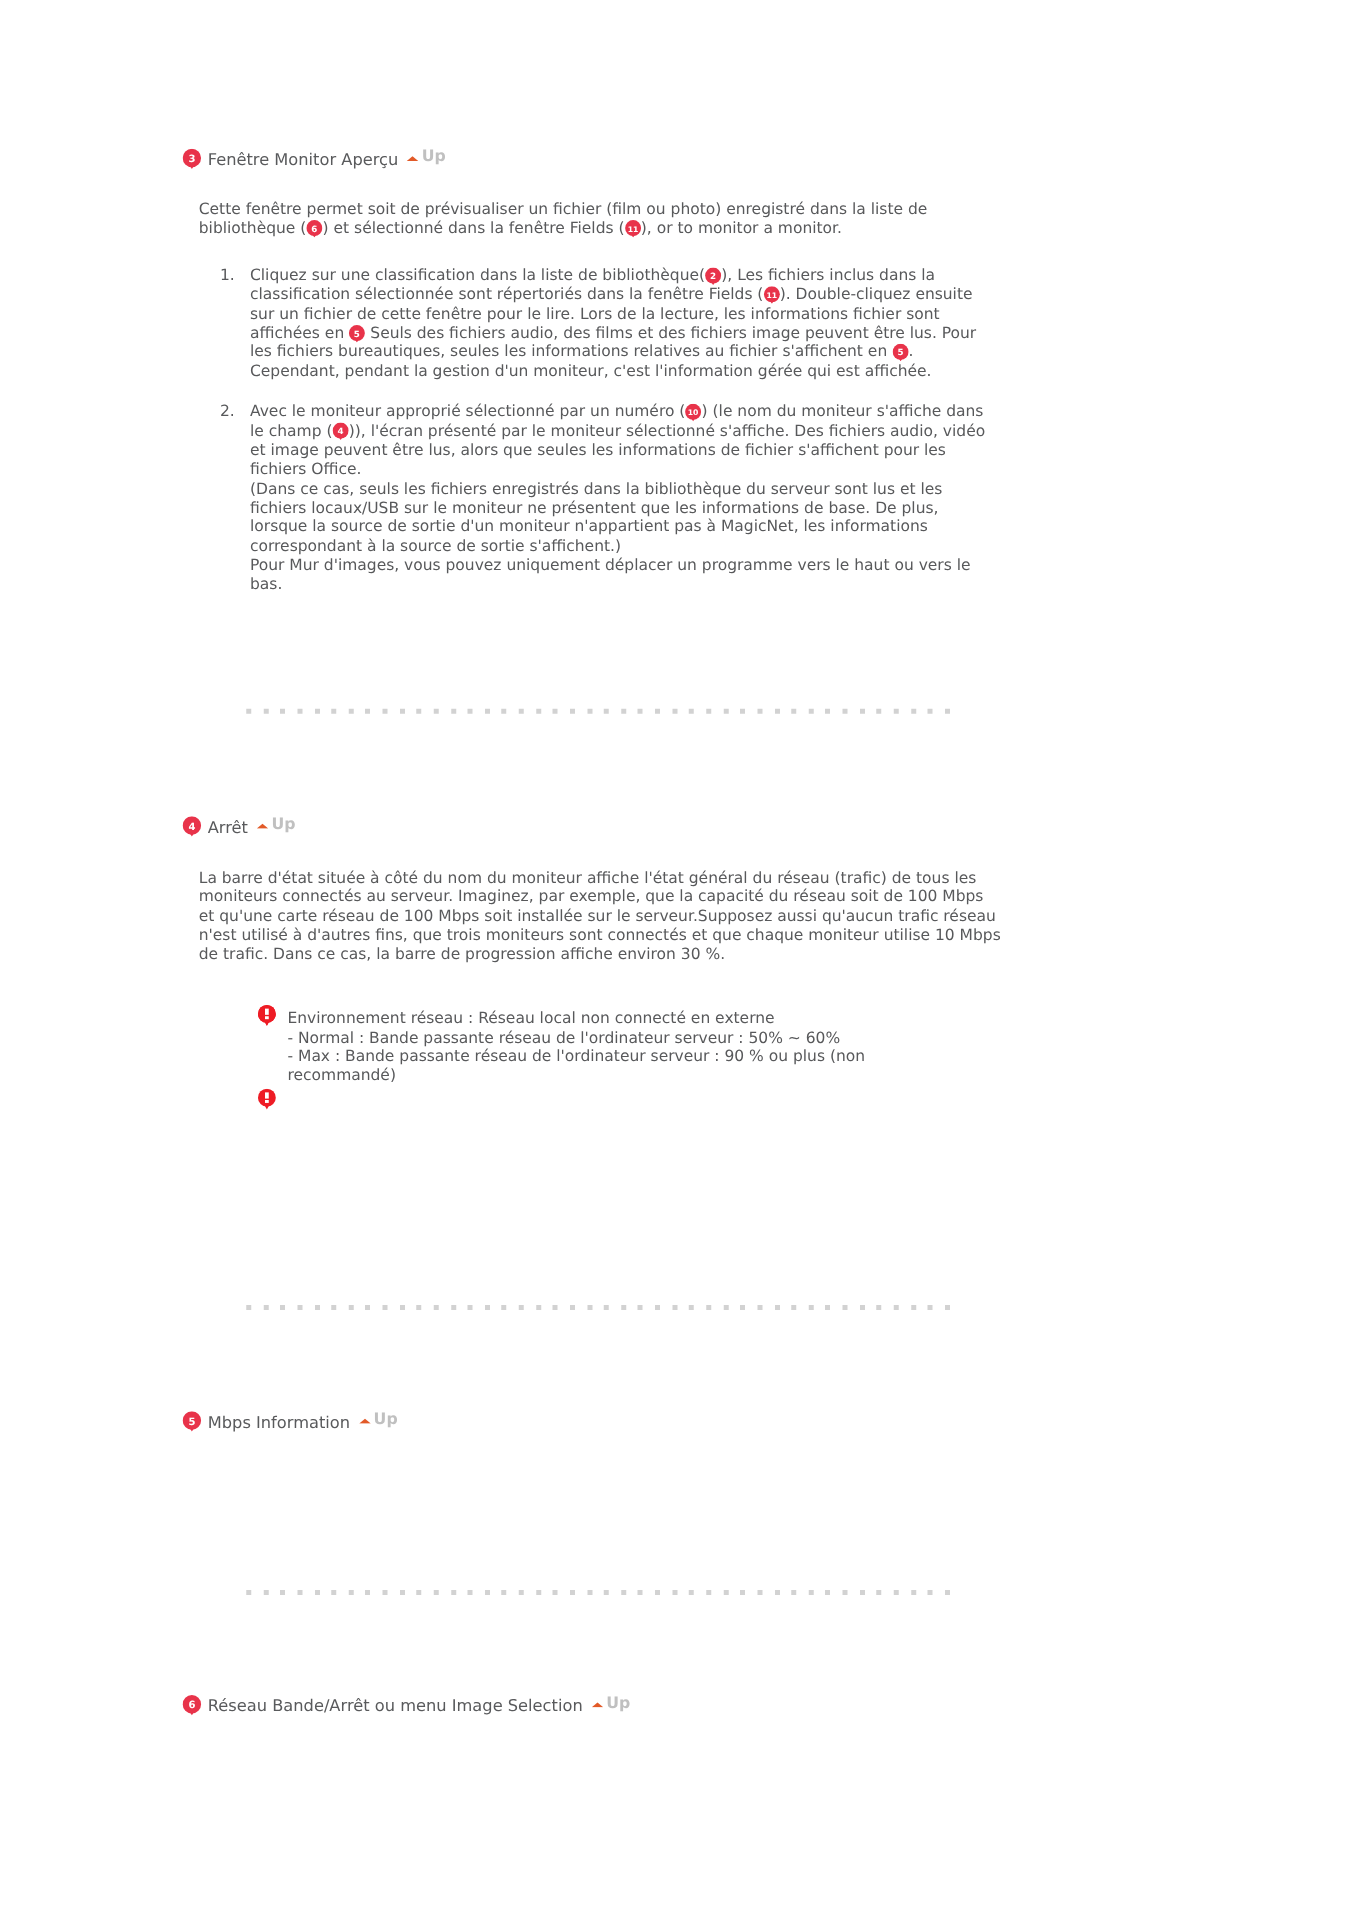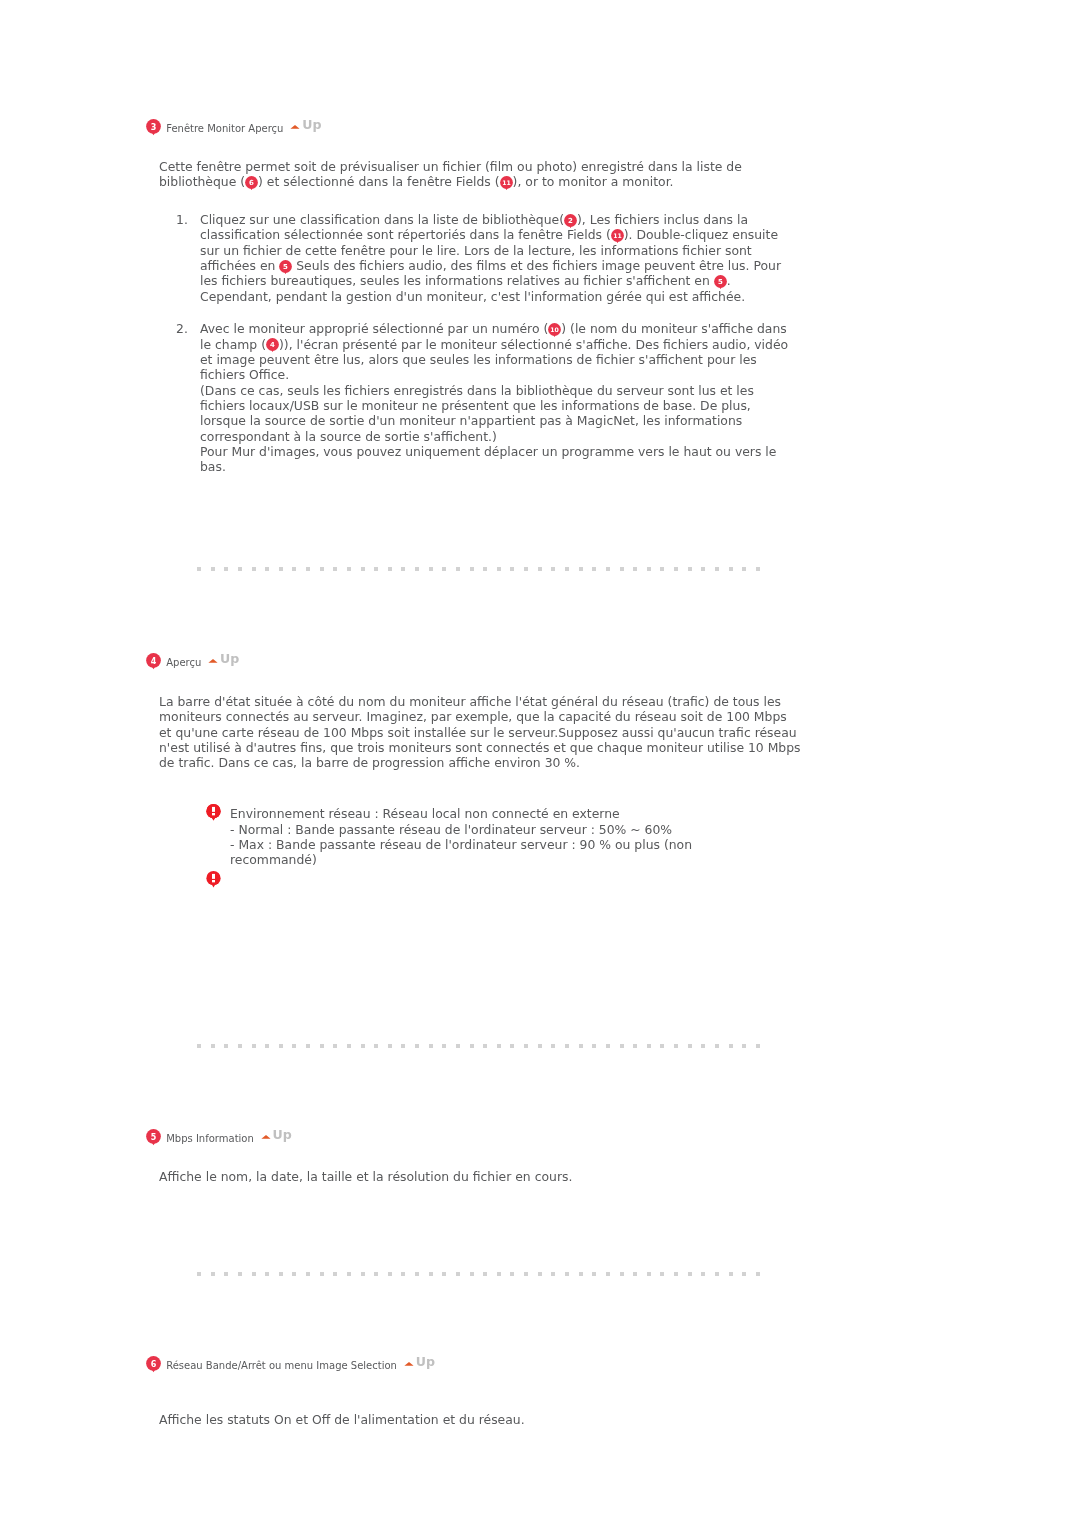--- a/index.html
+++ b/index.html
@@ -2,21 +2,21 @@
 <html><head>
 <meta charset="utf-8">
 <style>
   html,body{margin:0;padding:0;background:#ffffff;}
   body{width:1080px;height:1528px;font-family:"DejaVu Sans",sans-serif;color:#58595b;-webkit-font-smoothing:antialiased;}
   .page{position:relative;width:1080px;height:1528px;overflow:hidden;background:#fff;}
 
   
   .sec-head{position:absolute;display:flex;align-items:center;white-space:nowrap;}
   .sec-head .num{width:15px;height:15px;flex:0 0 15px;margin-right:5.2px;line-height:0;position:relative;top:-2px;}
-  .sec-head .ttl{font-size:10px;color:#595a5c;}
+  .sec-head .ttl{font-size:13px;color:#595a5c;}
   .uplink{display:inline-flex;align-items:flex-end;margin-left:6.8px;text-decoration:none;position:relative;top:-4px;justify-content:center;}
   .uplink .arw{width:10px;height:5px;display:block;line-height:0;margin-bottom:1px;}
   .uplink .uptxt{font-size:12.6px;font-weight:bold;color:#c0c0c0;margin-left:2px;line-height:10px;position:relative;top:0px;}
 
   .para{position:absolute;font-size:12.4px;line-height:15.32px;color:#58595b;}
   .num-inline{display:inline-block;width:13px;height:13px;vertical-align:-2.6px;line-height:0;}
   .num-inline svg{display:block;}
 
   
   .olist{position:absolute;}
@@ -142,21 +142,21 @@
       <span style="position:absolute;left:545.20px;top:0;width:4px;height:4px;background:#d2d2d2"></span>
       <span style="position:absolute;left:558.83px;top:0;width:4px;height:4px;background:#d2d2d2"></span>
     </div>
 
   <div class="sec-head" style="left:146px;top:655px;">
     <span class="num"><svg width="15" height="16.8" viewBox="0 0 16 18">
           <path d="M8 17.4 L5.9 14.2 L10.1 14.2 Z" fill="#e8334a"></path>
           <circle cx="8" cy="8" r="7.9" fill="#e8334a"></circle>
           <text x="8" y="11.4" text-anchor="middle" font-family="DejaVu Sans, sans-serif" font-size="8.6" font-weight="bold" fill="#ffffff">4</text>
         </svg></span>
-    <span class="ttl">Aperçu</span>
+    <span class="ttl">Arrêt</span>
     <a class="uplink">
       <span class="arw"><svg width="10" height="5" viewBox="0 0 10 5">
             <path d="M5 1.0 L9.6 4.7 L0.4 4.7 Z" fill="#e25a28"></path>
           </svg></span>
       <span class="uptxt">Up</span>
     </a>
   </div>
 
   <div class="para" style="left:159px;top:694px;width:644px;">La barre d'état située à côté du nom du moniteur affiche l'état général du réseau (trafic) de tous les moniteurs connectés au serveur. Imaginez, par exemple, que la capacité du réseau soit de 100 Mbps et qu'une carte réseau de 100 Mbps soit installée sur le serveur.Supposez aussi qu'aucun trafic réseau n'est utilisé à d'autres fins, que trois moniteurs sont connectés et que chaque moniteur utilise 10 Mbps de trafic. Dans ce cas, la barre de progression affiche environ 30 %.</div>
 
@@ -241,21 +241,20 @@
         </svg></span>
     <span class="ttl">Mbps Information</span>
     <a class="uplink">
       <span class="arw"><svg width="10" height="5" viewBox="0 0 10 5">
             <path d="M5 1.0 L9.6 4.7 L0.4 4.7 Z" fill="#e25a28"></path>
           </svg></span>
       <span class="uptxt">Up</span>
     </a>
   </div>
 
-  <div class="para" style="left:159px;top:1169px;width:700px;">Affiche le nom, la date, la taille et la résolution du fichier en cours.</div>
 
   <div class="divider" style="left:197px;top:1272px;width:564px;">
       <span style="position:absolute;left:0.00px;top:0;width:4px;height:4px;background:#d2d2d2"></span>
       <span style="position:absolute;left:13.63px;top:0;width:4px;height:4px;background:#d2d2d2"></span>
       <span style="position:absolute;left:27.26px;top:0;width:4px;height:4px;background:#d2d2d2"></span>
       <span style="position:absolute;left:40.89px;top:0;width:4px;height:4px;background:#d2d2d2"></span>
       <span style="position:absolute;left:54.52px;top:0;width:4px;height:4px;background:#d2d2d2"></span>
       <span style="position:absolute;left:68.15px;top:0;width:4px;height:4px;background:#d2d2d2"></span>
       <span style="position:absolute;left:81.78px;top:0;width:4px;height:4px;background:#d2d2d2"></span>
       <span style="position:absolute;left:95.41px;top:0;width:4px;height:4px;background:#d2d2d2"></span>
@@ -303,15 +302,14 @@
         </svg></span>
     <span class="ttl">Réseau Bande/Arrêt ou menu Image Selection</span>
     <a class="uplink">
       <span class="arw"><svg width="10" height="5" viewBox="0 0 10 5">
             <path d="M5 1.0 L9.6 4.7 L0.4 4.7 Z" fill="#e25a28"></path>
           </svg></span>
       <span class="uptxt">Up</span>
     </a>
   </div>
 
-  <div class="para" style="left:159px;top:1412px;width:700px;">Affiche les statuts On et Off de l'alimentation et du réseau.</div>
 
 </div>
 
 </body></html>

